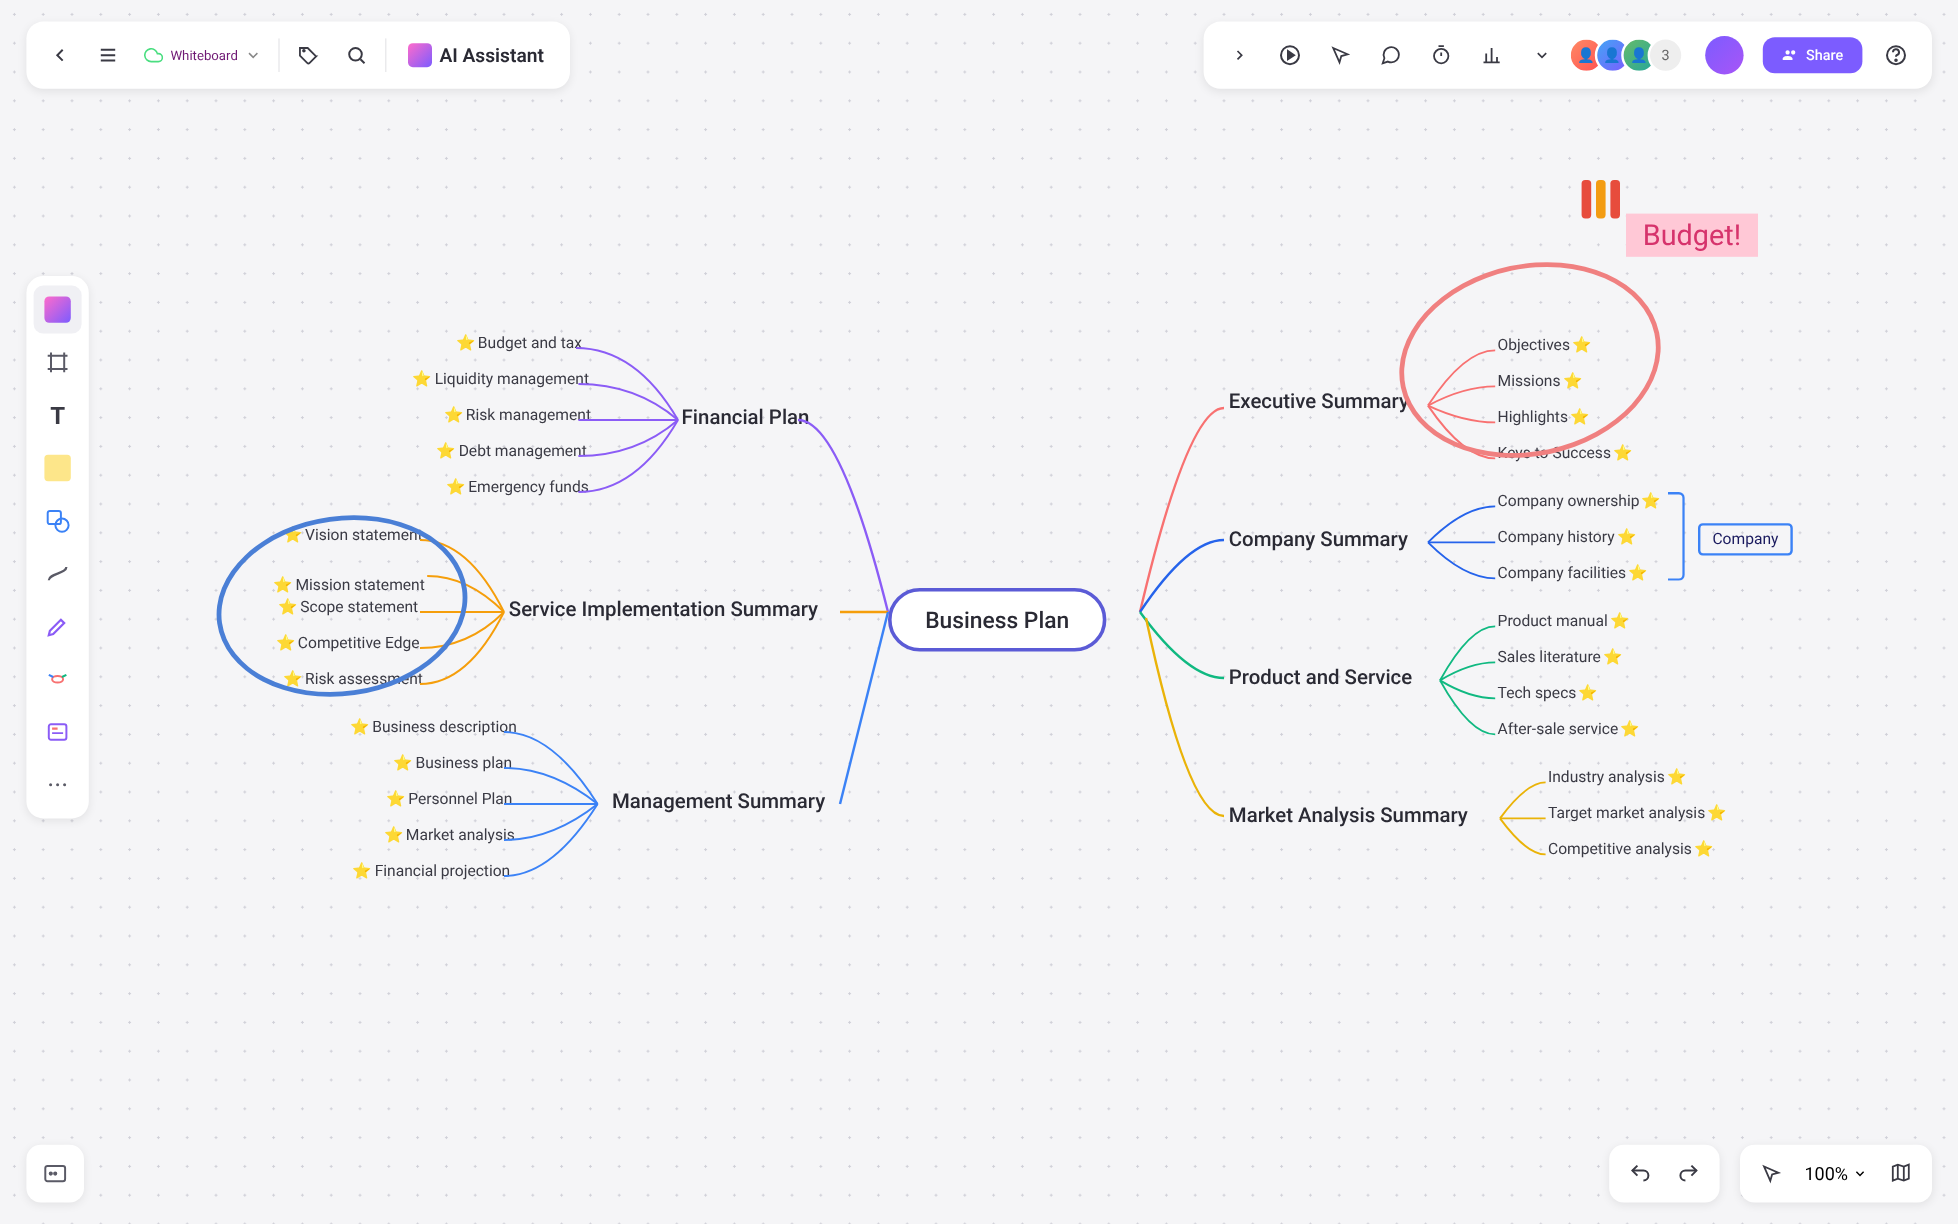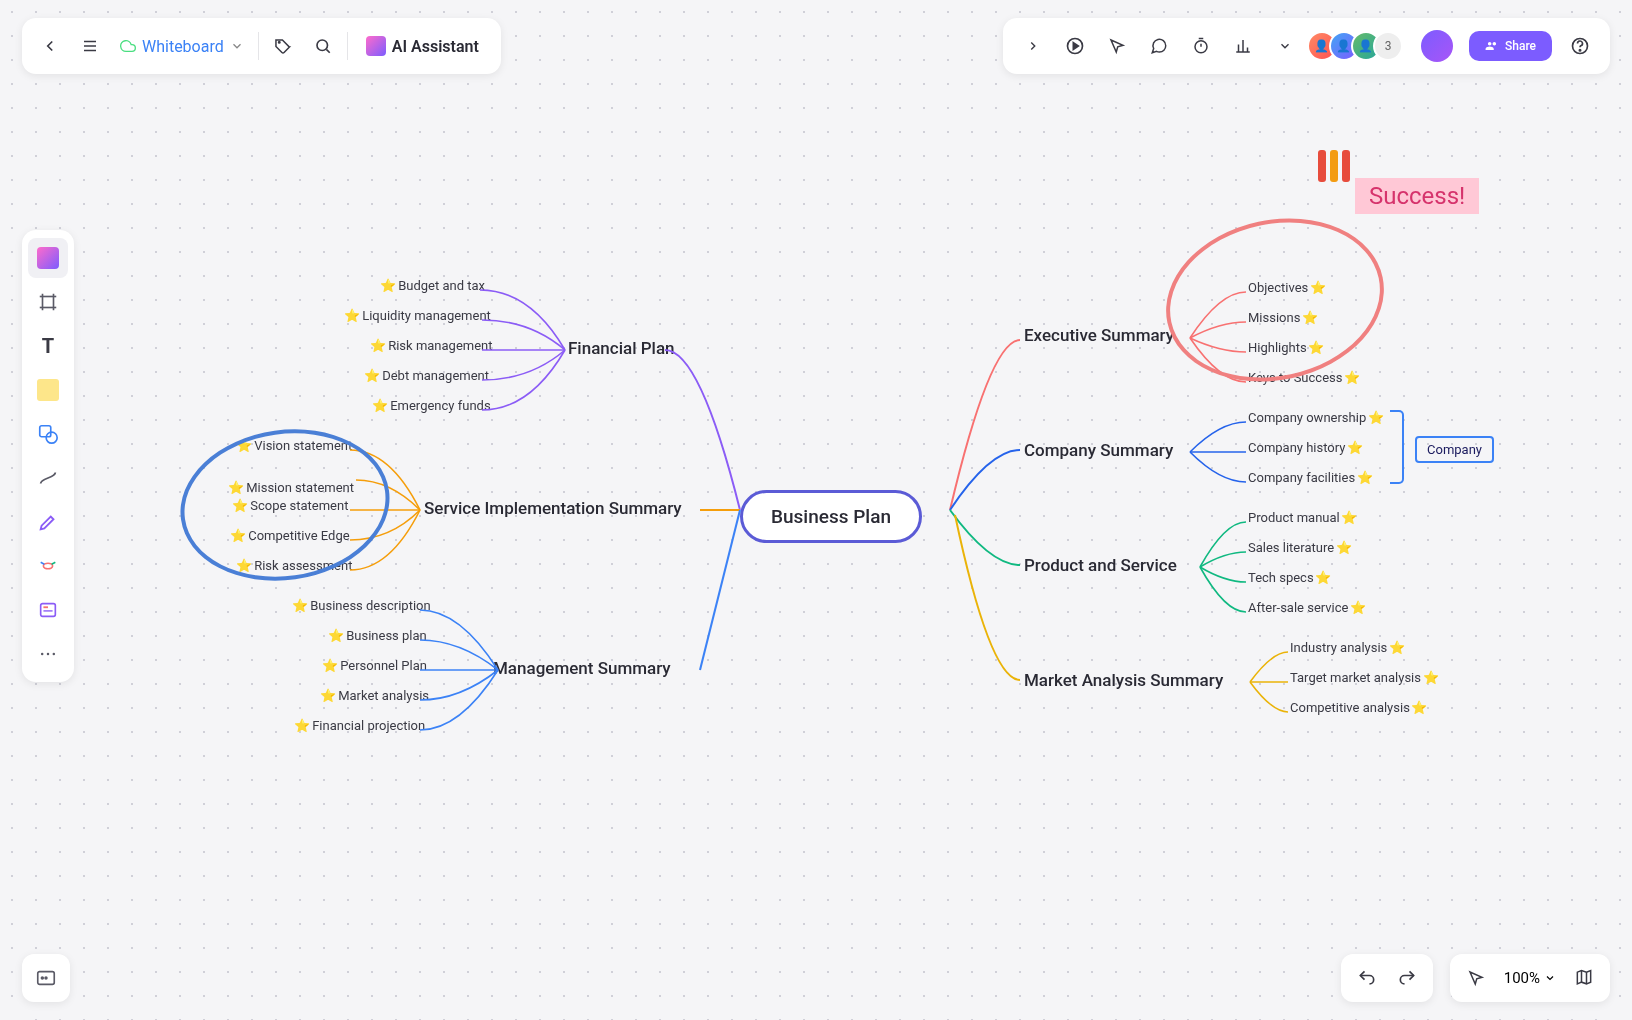--- a/index.html
+++ b/index.html
@@ -1,21 +1,21 @@
 <!DOCTYPE html>
 <html><head>
 <meta charset="utf-8">
 <style>
 *{margin:0;padding:0;box-sizing:border-box;font-family:-apple-system,BlinkMacSystemFont,"Segoe UI",Roboto,sans-serif}
 body{width:1632px;height:1020px;background:#f5f5f7;position:relative;overflow:hidden;border-radius:24px}
 .dots{position:absolute;inset:0;background-image:radial-gradient(circle,#d0d0d8 1px,transparent 1px);background-size:24px 24px;z-index:0}
 .toolbar-top-left{position:absolute;top:18px;left:22px;background:#fff;border-radius:14px;height:56px;display:flex;align-items:center;padding:0 8px;box-shadow:0 2px 8px rgba(0,0,0,0.08);z-index:10}
 .toolbar-top-left .sep{width:1px;height:28px;background:#e5e5e8;margin:0 4px}
 .tb-btn{width:40px;height:40px;display:flex;align-items:center;justify-content:center;cursor:pointer;border-radius:8px;color:#3a3a44}
-.wb-title{display:flex;align-items:center;gap:6px;padding:0 10px;cursor:pointer;font-size:16px;color:#3b82f6}
+.wb-title{display:flex;align-items:center;gap:6px;padding:0 10px;cursor:pointer;font-size:11px;color:#701a75}
 .cloud{width:16px;height:16px;color:#4ade80}
 .chev{color:#888}
 .ai-assist{display:flex;align-items:center;gap:6px;padding:0 14px;font-weight:600;font-size:16px;color:#2a2a34;cursor:pointer}
 .ai-logo{width:20px;height:20px;background:linear-gradient(135deg,#ff6bcb,#7c5cff);border-radius:4px;display:inline-block}
 .toolbar-top-right{position:absolute;top:18px;right:22px;background:#fff;border-radius:14px;height:56px;display:flex;align-items:center;padding:0 10px;box-shadow:0 2px 8px rgba(0,0,0,0.08);z-index:10;gap:2px}
 .avatars{display:flex;align-items:center;margin:0 6px}
 .av{width:30px;height:30px;border-radius:50%;border:2px solid #fff;margin-left:-8px;display:flex;align-items:center;justify-content:center;font-size:12px;color:#fff}
 .av1{background:linear-gradient(135deg,#ff8a65,#ff5252)}
 .av2{background:linear-gradient(135deg,#42a5f5,#7c5cff)}
 .av3{background:linear-gradient(135deg,#66bb6a,#26a69a)}
@@ -319,21 +319,21 @@
       <div class="node-leaf" style="left: 342px; top: 308px;"><span class="star">⭐</span>Liquidity management</div>
       <div class="node-leaf" style="left: 368px; top: 338px;"><span class="star">⭐</span>Risk management</div>
       <div class="node-leaf" style="left: 362px; top: 368px;"><span class="star">⭐</span>Debt management</div>
       <div class="node-leaf" style="left: 370px; top: 398px;"><span class="star">⭐</span>Emergency funds</div>
       <div class="node-branch" style="left: 424px; top: 498px;">Service Implementation Summary</div>
       <div class="node-leaf" style="left: 234px; top: 438px;"><span class="star">⭐</span>Vision statement</div>
       <div class="node-leaf" style="left: 226px; top: 468px; margin-top: 12px;"><span class="star">⭐</span>Mission statement</div>
       <div class="node-leaf" style="left: 230px; top: 498px;"><span class="star">⭐</span>Scope statement</div>
       <div class="node-leaf" style="left: 228px; top: 528px;"><span class="star">⭐</span>Competitive Edge</div>
       <div class="node-leaf" style="left: 234px; top: 558px;"><span class="star">⭐</span>Risk assessment</div>
-      <div class="node-branch" style="left: 493px; top: 658px;">Management Summary</div>
+      <div class="node-branch" style="left: 510px; top: 658px;">Management Summary</div>
       <div class="node-leaf" style="left: 290px; top: 598px;"><span class="star">⭐</span>Business description</div>
       <div class="node-leaf" style="left: 326px; top: 628px;"><span class="star">⭐</span>Business plan</div>
       <div class="node-leaf" style="left: 320px; top: 658px;"><span class="star">⭐</span>Personnel Plan</div>
       <div class="node-leaf" style="left: 318px; top: 688px;"><span class="star">⭐</span>Market analysis</div>
       <div class="node-leaf" style="left: 292px; top: 718px;"><span class="star">⭐</span>Financial  projection</div>
       <div class="node-branch" style="left: 1024px; top: 325px;">Executive Summary</div>
       <div class="node-leaf" style="left: 1248px; top: 280px;">Objectives<span class="star">⭐</span></div>
       <div class="node-leaf" style="left: 1248px; top: 310px;">Missions<span class="star">⭐</span></div>
       <div class="node-leaf" style="left: 1248px; top: 340px;">Highlights<span class="star">⭐</span></div>
       <div class="node-leaf" style="left: 1248px; top: 370px;">Keys to Success<span class="star">⭐</span></div>
@@ -354,17 +354,17 @@
 
   <div class="scribble-blue"></div>
   <div class="scribble-red"></div>
 
 
   <div class="excl">
       <span></span>
       <span></span>
       <span></span>
     </div>
-  <div class="notice-badge">Success!</div>
+  <div class="notice-badge">Budget!</div>
 
   <div class="bracket"></div>
   <div class="company-box">Company</div>
 </div>
 
 </body></html>

